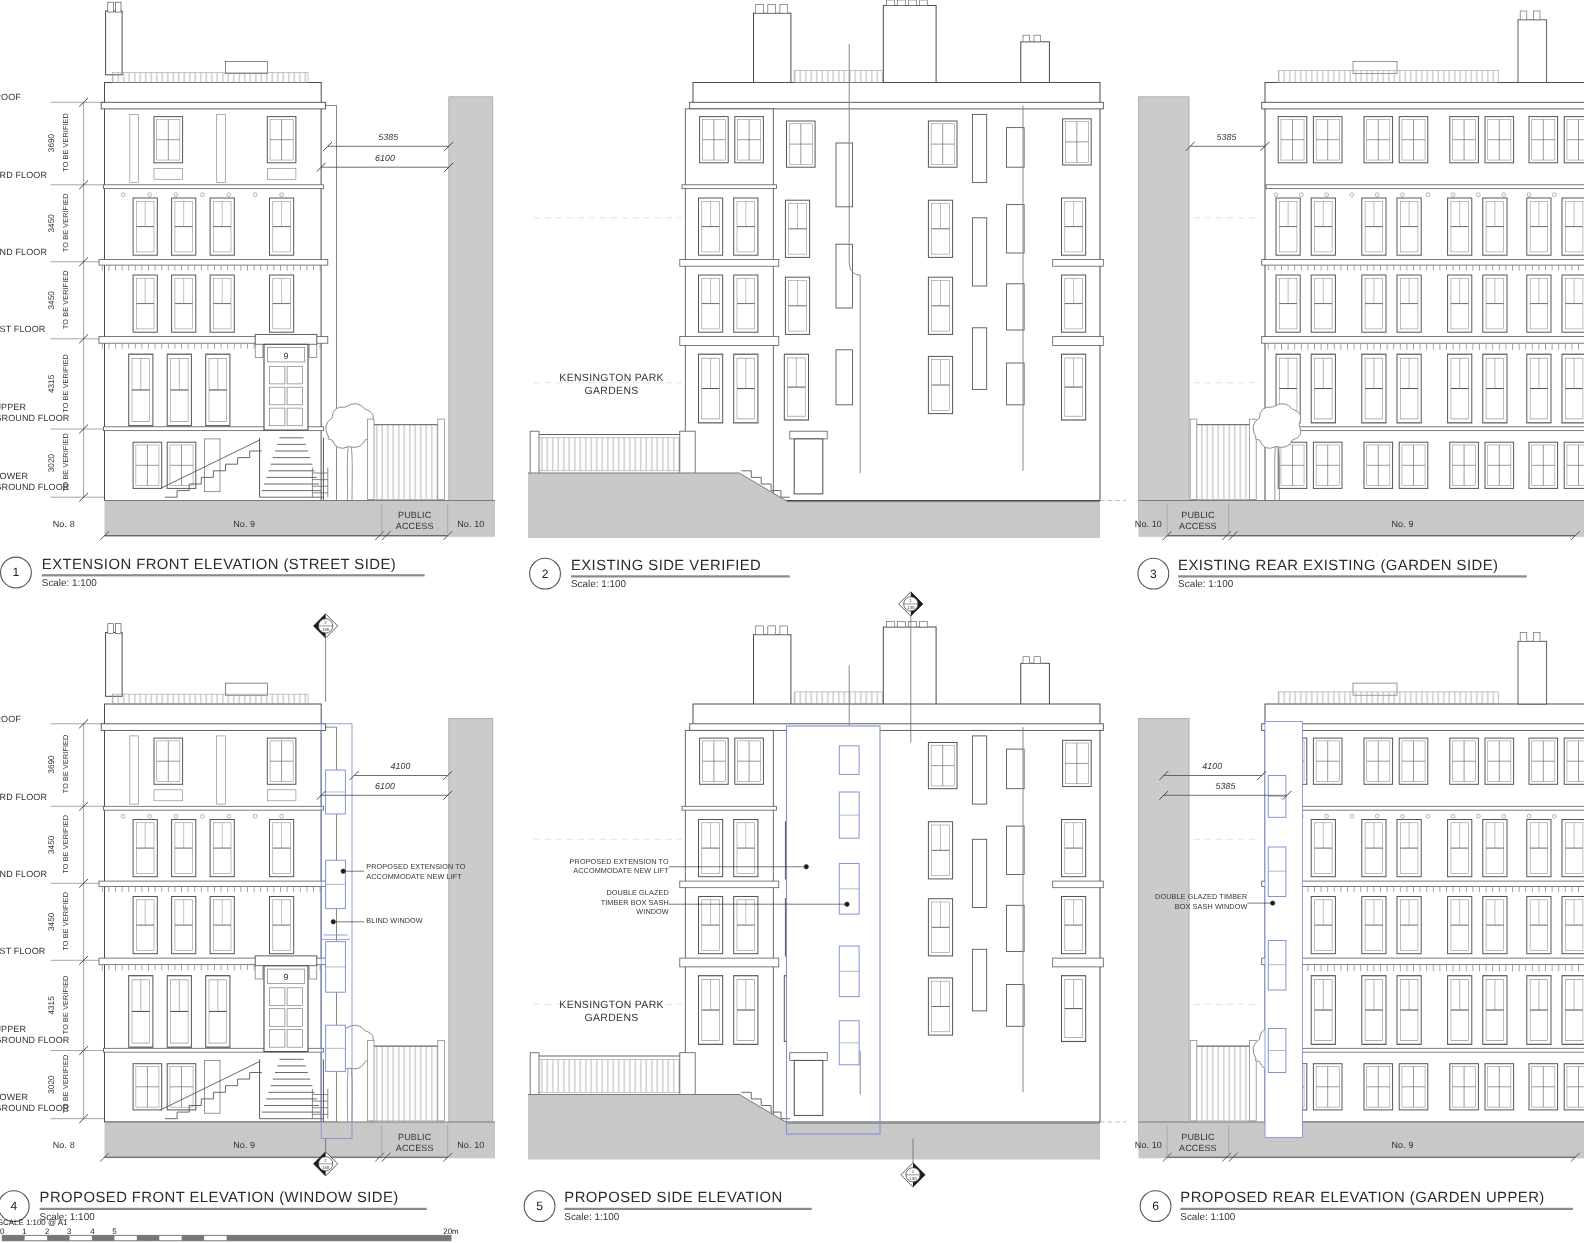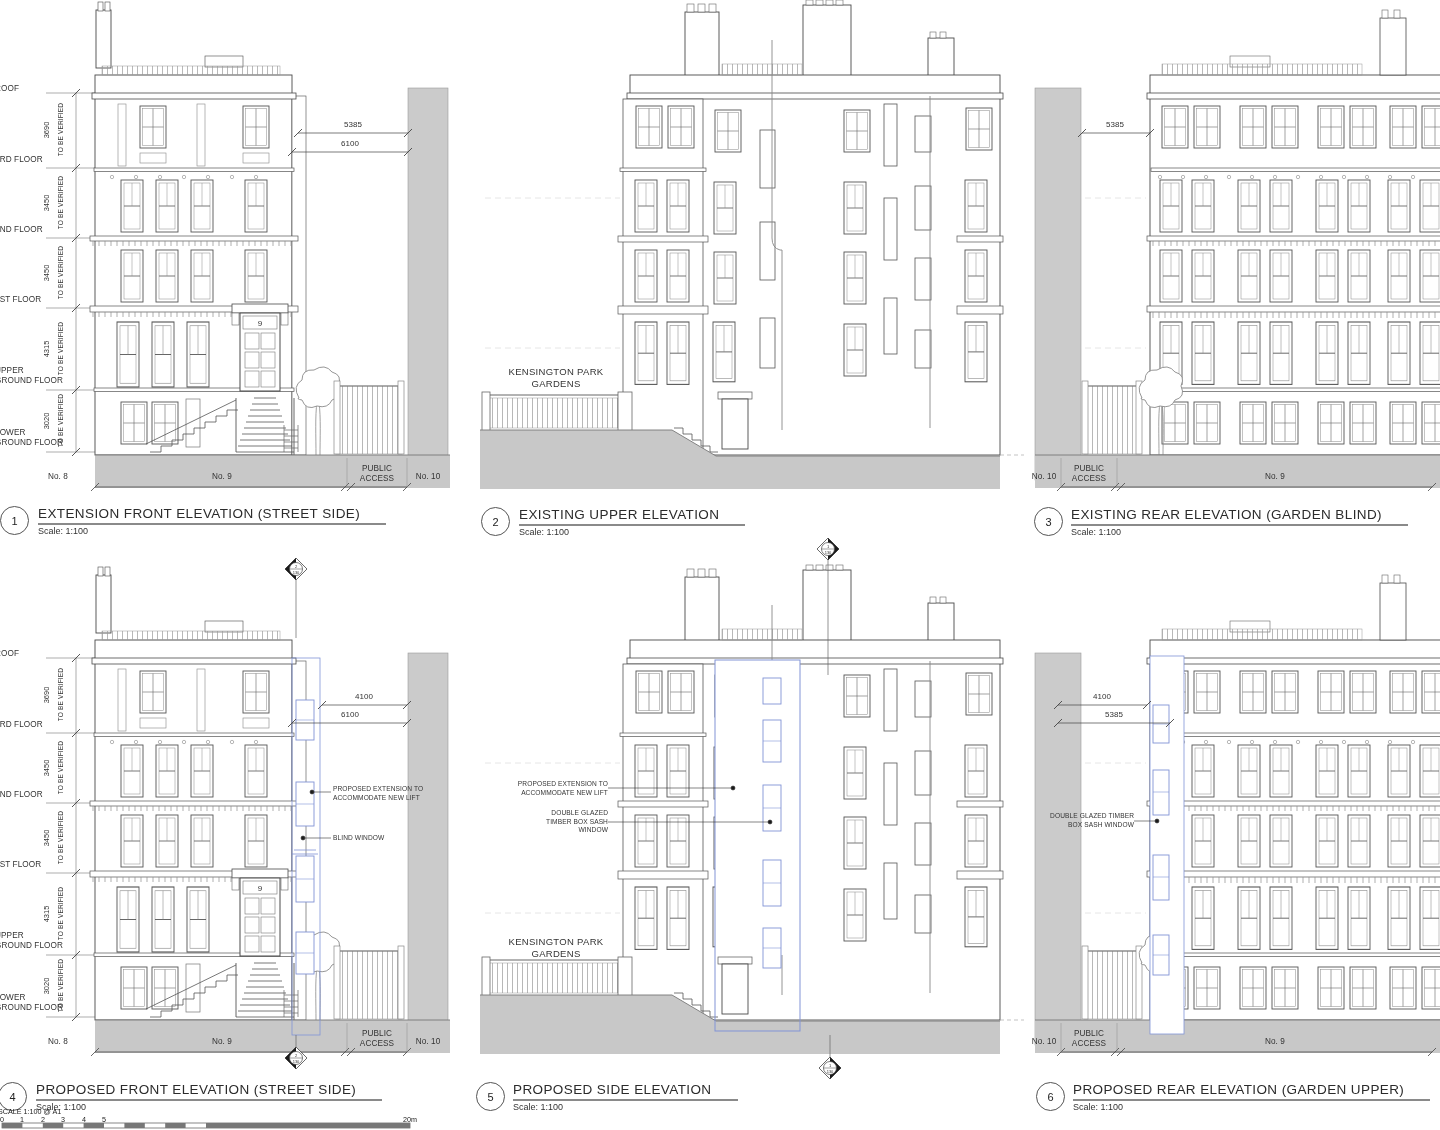--- a/index.html
+++ b/index.html
@@ -3,23 +3,23 @@
 <meta charset="utf-8">
 <style>
   html,body{margin:0;padding:0;background:#fff;}
   .sheet{position:relative;width:1440px;height:1130px;background:#fff;overflow:hidden;
          font-family:"Liberation Sans",sans-serif;color:#333;}
   svg{position:absolute;overflow:visible;}
   svg text{font-family:"Liberation Sans",sans-serif;}
   .lbl{position:absolute;font-size:8.2px;line-height:1.18;color:#333;white-space:pre-line;letter-spacing:.1px;}
   .c{text-align:center;}
   .r{text-align:right;}
-  .dim{font-size:8px;}
+  .dim{font-size:8px;font-style:italic;}
   .ann{font-size:6.6px;line-height:1.32;letter-spacing:.1px;}
-  .kpg{font-size:9.5px;line-height:1.3;letter-spacing:.3px;margin-top:28px;}
+  .kpg{font-size:9.5px;line-height:1.3;letter-spacing:.3px;}
   .vdim{position:absolute;width:44px;height:10px;font-size:7.5px;text-align:center;color:#333;
         transform:rotate(-90deg);}
   .vnote{position:absolute;width:64px;height:9px;font-size:6.6px;text-align:center;color:#333;
         transform:rotate(-90deg);letter-spacing:.1px;}
   .titleblock{position:absolute;}
   .ttl{display:inline-block;font-size:13.5px;letter-spacing:.4px;color:#2b2b2b;
        border-bottom:2px solid #8a8a8a;padding:0 26px 2px 0;white-space:nowrap;}
   .sc{font-size:9px;color:#333;margin-top:1px;}
   .circ{position:absolute;width:27px;height:27px;border:1px solid #555;border-radius:50%;
         background:#fff;display:flex;align-items:center;justify-content:center;font-size:11px;color:#222;}
@@ -566,35 +566,35 @@
       <span>1</span>
     </div>
 <div class="titleblock" style="left:38px;top:504px">
   <span class="ttl">EXTENSION FRONT ELEVATION (STREET SIDE)</span>
   <div class="sc">Scale: 1:100</div>
 </div>
 <div class="circ" style="left:481px;top:507px">
       <span>2</span>
     </div>
 <div class="titleblock" style="left:519px;top:505px">
-  <span class="ttl">EXISTING UPPER ELEVATION</span>
+  <span class="ttl">EXISTING SIDE VERIFIED</span>
   <div class="sc">Scale: 1:100</div>
 </div>
 <div class="circ" style="left:1034px;top:507px">
       <span>3</span>
     </div>
 <div class="titleblock" style="left:1071px;top:505px">
-  <span class="ttl">EXISTING REAR ELEVATION (GARDEN BLIND)</span>
+  <span class="ttl">EXISTING REAR EXISTING (GARDEN SIDE)</span>
   <div class="sc">Scale: 1:100</div>
 </div>
 <div class="circ" style="left:-2px;top:1082px">
       <span>4</span>
     </div>
 <div class="titleblock" style="left:36px;top:1080px">
-  <span class="ttl">PROPOSED FRONT ELEVATION (STREET SIDE)</span>
+  <span class="ttl">PROPOSED FRONT ELEVATION (WINDOW SIDE)</span>
   <div class="sc">Scale: 1:100</div>
 </div>
 <div class="circ" style="left:476px;top:1082px">
       <span>5</span>
     </div>
 <div class="titleblock" style="left:513px;top:1080px">
   <span class="ttl">PROPOSED SIDE ELEVATION</span>
   <div class="sc">Scale: 1:100</div>
 </div>
 <div class="circ" style="left:1036px;top:1082px">

